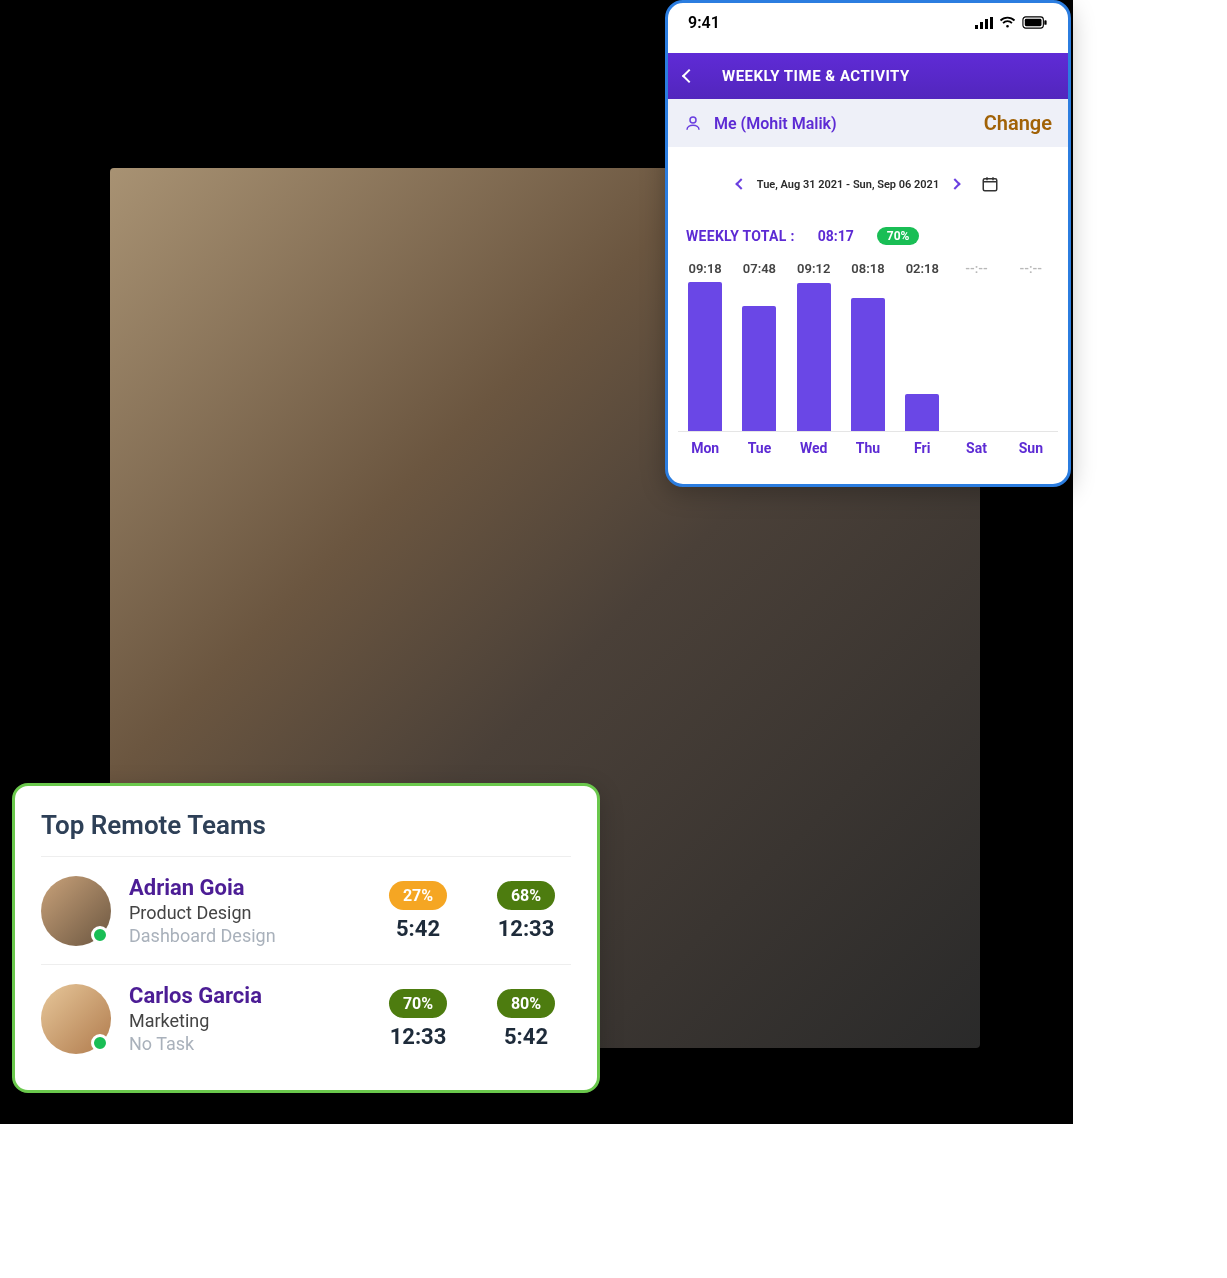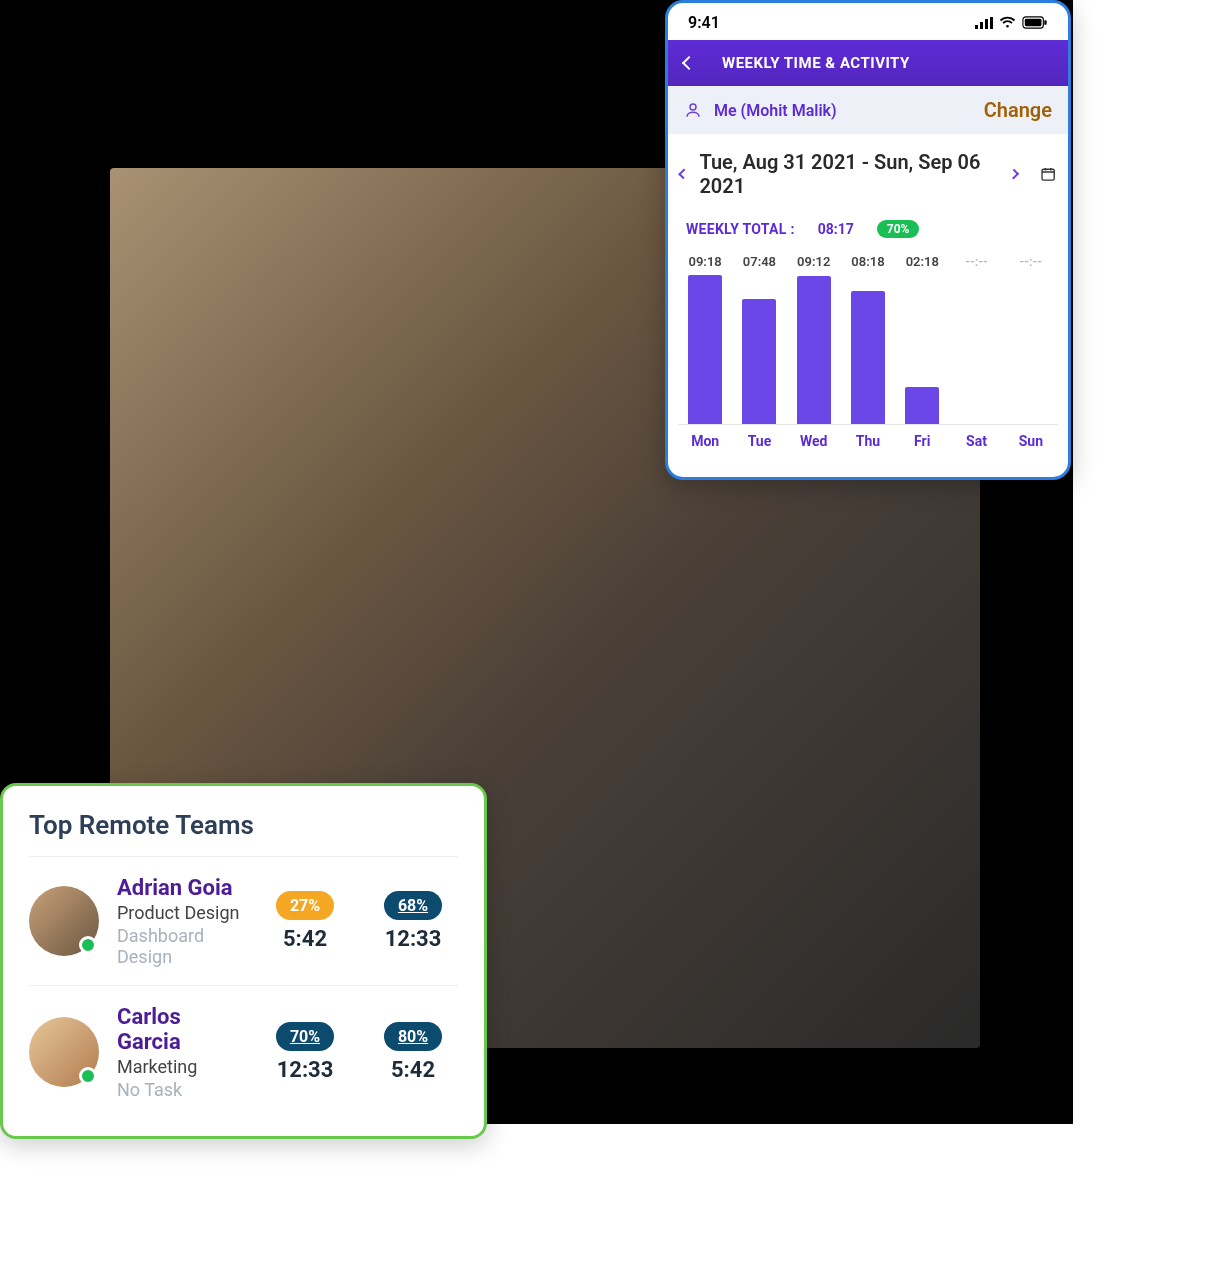--- a/index.html
+++ b/index.html
@@ -39,21 +39,21 @@
     border: 3px solid #2b7de0;
     border-radius: 18px;
     background: #fff;
     overflow: hidden;
     box-shadow: 0 6px 24px rgba(0,0,0,0.25);
   }
   .status-bar {
     display: flex;
     justify-content: space-between;
     align-items: center;
-    padding: 10px 20px 8px 20px;
+    padding: 10px 20px 21px 20px;
     font-size: 16px;
     font-weight: 600;
   }
   .status-icons { display:flex; gap:6px; align-items:center; }
   .icon-cell, .icon-wifi, .icon-batt { display:inline-block; }
   .icon-cell { width:18px; height:12px; background:
     linear-gradient(#000,#000) 0 8px/3px 4px no-repeat,
     linear-gradient(#000,#000) 5px 5px/3px 7px no-repeat,
     linear-gradient(#000,#000) 10px 2px/3px 10px no-repeat,
     linear-gradient(#000,#000) 15px 0/3px 12px no-repeat; }
@@ -82,21 +82,21 @@
     padding:12px 16px;
     font-size:16px;
   }
   .user-left{display:flex;align-items:center;gap:12px;}
   .person-icon{width:18px;height:18px;}
   .user-name{color:#5d2bd4;font-weight:600;}
   .change-link{color:#a16207;font-weight:600;font-size:20px;}
 
   .date-row{
     display:flex;align-items:center;justify-content:center;gap:12px;
-    padding:16px 12px;font-size:20px;font-weight:600;color:#2a2a2a;
+    padding:28px 12px;font-size:11px;font-weight:600;color:#2a2a2a;
   }
   .chev-sm{width:8px;height:8px;border-left:2px solid #6a3fe0;border-bottom:2px solid #6a3fe0;}
   .chev-sm.left{transform:rotate(45deg);}
   .chev-sm.right{transform:rotate(-135deg);}
   .cal-icon{width:18px;height:18px;margin-left:10px;}
 
   .weekly-total{
     padding: 6px 18px 12px 18px;
     display:flex;align-items:center;gap:23px;
   }
@@ -110,44 +110,44 @@
   .value-row span{color:#444;font-weight:600;}
   .value-row span.dim{color:#b8b8b8;}
   .bars-row{display:flex;height:150px;align-items:flex-end;border-bottom:1px solid #e5e5e5;margin:6px 0 8px 0;}
   .bar-slot{flex:1;display:flex;justify-content:center;align-items:flex-end;}
   .bar{width:34px;background:#6a47e6;border-radius:2px 2px 0 0;}
   .day-row span{color:#5d2bd4;font-weight:700;font-size:14px;}
 
   
   .teams-card{
     position:absolute;
-    left:0;
+    left:12px;
     top:783px;
-    width:487px;
+    width:588px;
     background:#fff;
     border:3px solid #6ac84c;
     border-radius:16px;
     padding: 24px 26px 18px 26px;
     box-shadow: 0 6px 24px rgba(0,0,0,0.2);
   }
   .teams-title{font-size:26px;font-weight:600;color:#2e4057;padding-bottom:16px;border-bottom:1px solid #eee;}
   .member-row{display:flex;align-items:center;padding:18px 0;border-bottom:1px solid #eee;gap:18px;}
   .member-row:last-child{border-bottom:none;}
   .avatar-wrap{position:relative;width:70px;height:70px;flex-shrink:0;}
   .avatar{width:70px;height:70px;border-radius:50%;background:linear-gradient(135deg,#c9a27a,#6b5640);}
   .avatar.b{background:linear-gradient(135deg,#e7c79a,#b07b4d);}
   .presence-dot{position:absolute;right:2px;bottom:2px;width:18px;height:18px;background:#19be55;border:3px solid #fff;border-radius:50%;}
   .member-info{flex:1;min-width:0;}
   .member-name{font-size:22px;font-weight:700;color:#4c1d95;}
   .member-role{font-size:18px;color:#444;margin-top:2px;}
   .member-task{font-size:18px;color:#a9b1bb;margin-top:2px;}
   .metric-col{display:flex;flex-direction:column;align-items:center;gap:6px;width:90px;}
   .pct-badge{color:#fff;font-weight:700;font-size:16px;padding:5px 14px;border-radius:18px;}
   .pct-orange{background:#f5a623;}
-  .pct-green{background:#0c4a6e;text-decoration:underline;}
+  .pct-green{background:#4d7c0f;}
   .time-val{font-size:22px;font-weight:700;color:#1e2b3a;}
 
 </style>
 </head>
 <body>
 
 <div class="frame-layer"></div>
 <div class="hero-photo"></div>
 
 <div class="mobile-card">

